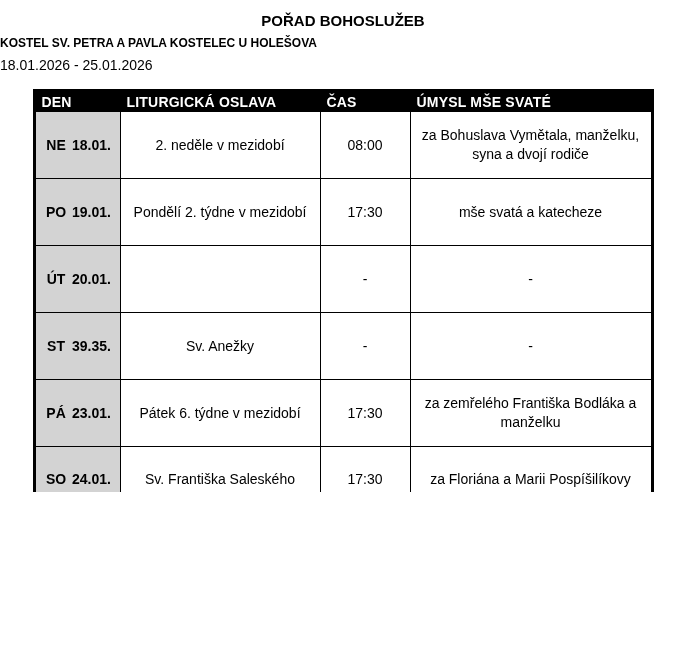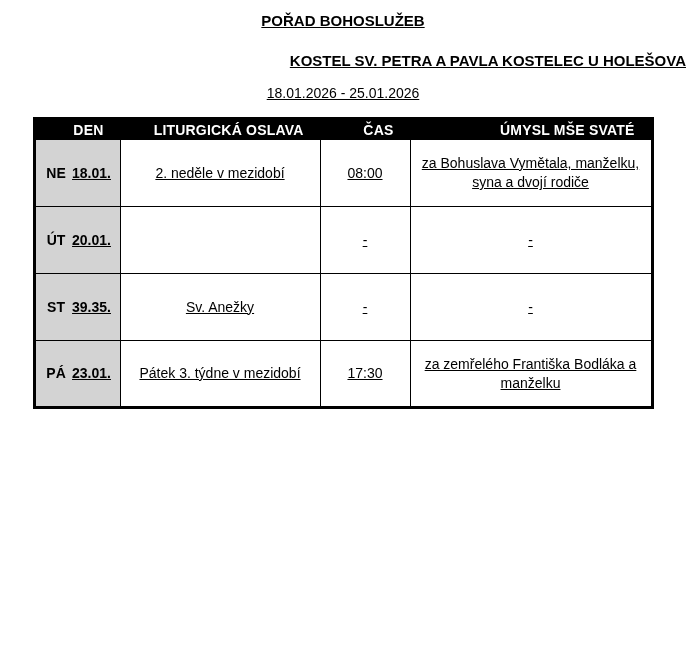--- a/index.html
+++ b/index.html
@@ -16,60 +16,58 @@
     width: 686px;
     height: 672px;
     font-family: "Liberation Sans", sans-serif;
     color: #000000;
   }
   .page {
     width: 686px;
     height: 492px;
     padding-top: 11px;
     overflow: hidden;
-    text-decoration: underline;
   }
   .doc-title {
     text-align: center;
     font-weight: bold;
     font-size: 15px;
     line-height: 20px;
   }
   .doc-subtitle {
-    text-align: right;
+    text-align: left;
     font-weight: bold;
-    font-size: 15px;
+    font-size: 12px;
     line-height: 20px;
-    margin-top: 20px;
+    margin-top: 2px;
   }
   .doc-daterange {
-    text-align: center;
     font-size: 14px;
     line-height: 18px;
-    margin-top: 13px;
+    margin-top: 3px;
   }
   table.schedule {
     border-collapse: collapse;
     table-layout: fixed;
     width: 618px;
     margin: 15px auto 0 auto;
     border: 3px solid var(--border);
   }
   table.schedule th,
   table.schedule td {
     border: 1px solid var(--border);
     font-size: 14px;
   }
   table.schedule th {
     background: var(--header-bg);
     color: var(--header-fg);
     font-weight: bold;
     height: 21px;
-    padding: 1px 16px;
-    text-align: right;
+    padding: 1px 6px;
+    text-align: left;
     letter-spacing: 0.2px;
   }
   table.schedule td {
     height: 67px;
     vertical-align: middle;
     text-align: center;
     padding: 2px 8px;
     line-height: 19px;
   }
   td.den-cell {
@@ -112,41 +110,53 @@
     </thead>
     <tbody>
 
       <tr>
         <td class="den-cell"><span class="day-abbrev">NE</span><span class="day-date">18.01.</span></td>
         <td class="celebration-cell">2. neděle v mezidobí</td>
         <td class="time-cell">08:00</td>
         <td class="intention-cell">za Bohuslava Vymětala, manželku, syna a dvojí rodiče</td>
       </tr>
 
+      <tr>
+        <td class="den-cell"><span class="day-abbrev">PO</span><span class="day-date">19.01.</span></td>
+        <td class="celebration-cell">Pondělí 2. týdne v mezidobí</td>
+        <td class="time-cell">17:30</td>
+        <td class="intention-cell">mše svatá a katecheze</td>
+      </tr>
 
       <tr>
         <td class="den-cell"><span class="day-abbrev">ÚT</span><span class="day-date">20.01.</span></td>
         <td class="celebration-cell"></td>
         <td class="time-cell">-</td>
         <td class="intention-cell">-</td>
       </tr>
 
       <tr>
         <td class="den-cell"><span class="day-abbrev">ST</span><span class="day-date">39.35.</span></td>
         <td class="celebration-cell">Sv. Anežky</td>
         <td class="time-cell">-</td>
         <td class="intention-cell">-</td>
       </tr>
 
 
       <tr>
         <td class="den-cell"><span class="day-abbrev">PÁ</span><span class="day-date">23.01.</span></td>
-        <td class="celebration-cell">Pátek 3. týdne v mezidobí</td>
+        <td class="celebration-cell">Pátek 6. týdne v mezidobí</td>
         <td class="time-cell">17:30</td>
         <td class="intention-cell">za zemřelého Františka Bodláka a manželku</td>
       </tr>
 
+      <tr>
+        <td class="den-cell"><span class="day-abbrev">SO</span><span class="day-date">24.01.</span></td>
+        <td class="celebration-cell">Sv. Františka Saleského</td>
+        <td class="time-cell">17:30</td>
+        <td class="intention-cell">za Floriána a Marii Pospíšilíkovy</td>
+      </tr>
 
 
     </tbody>
   </table>
 
 </div>
 
 </body></html>

